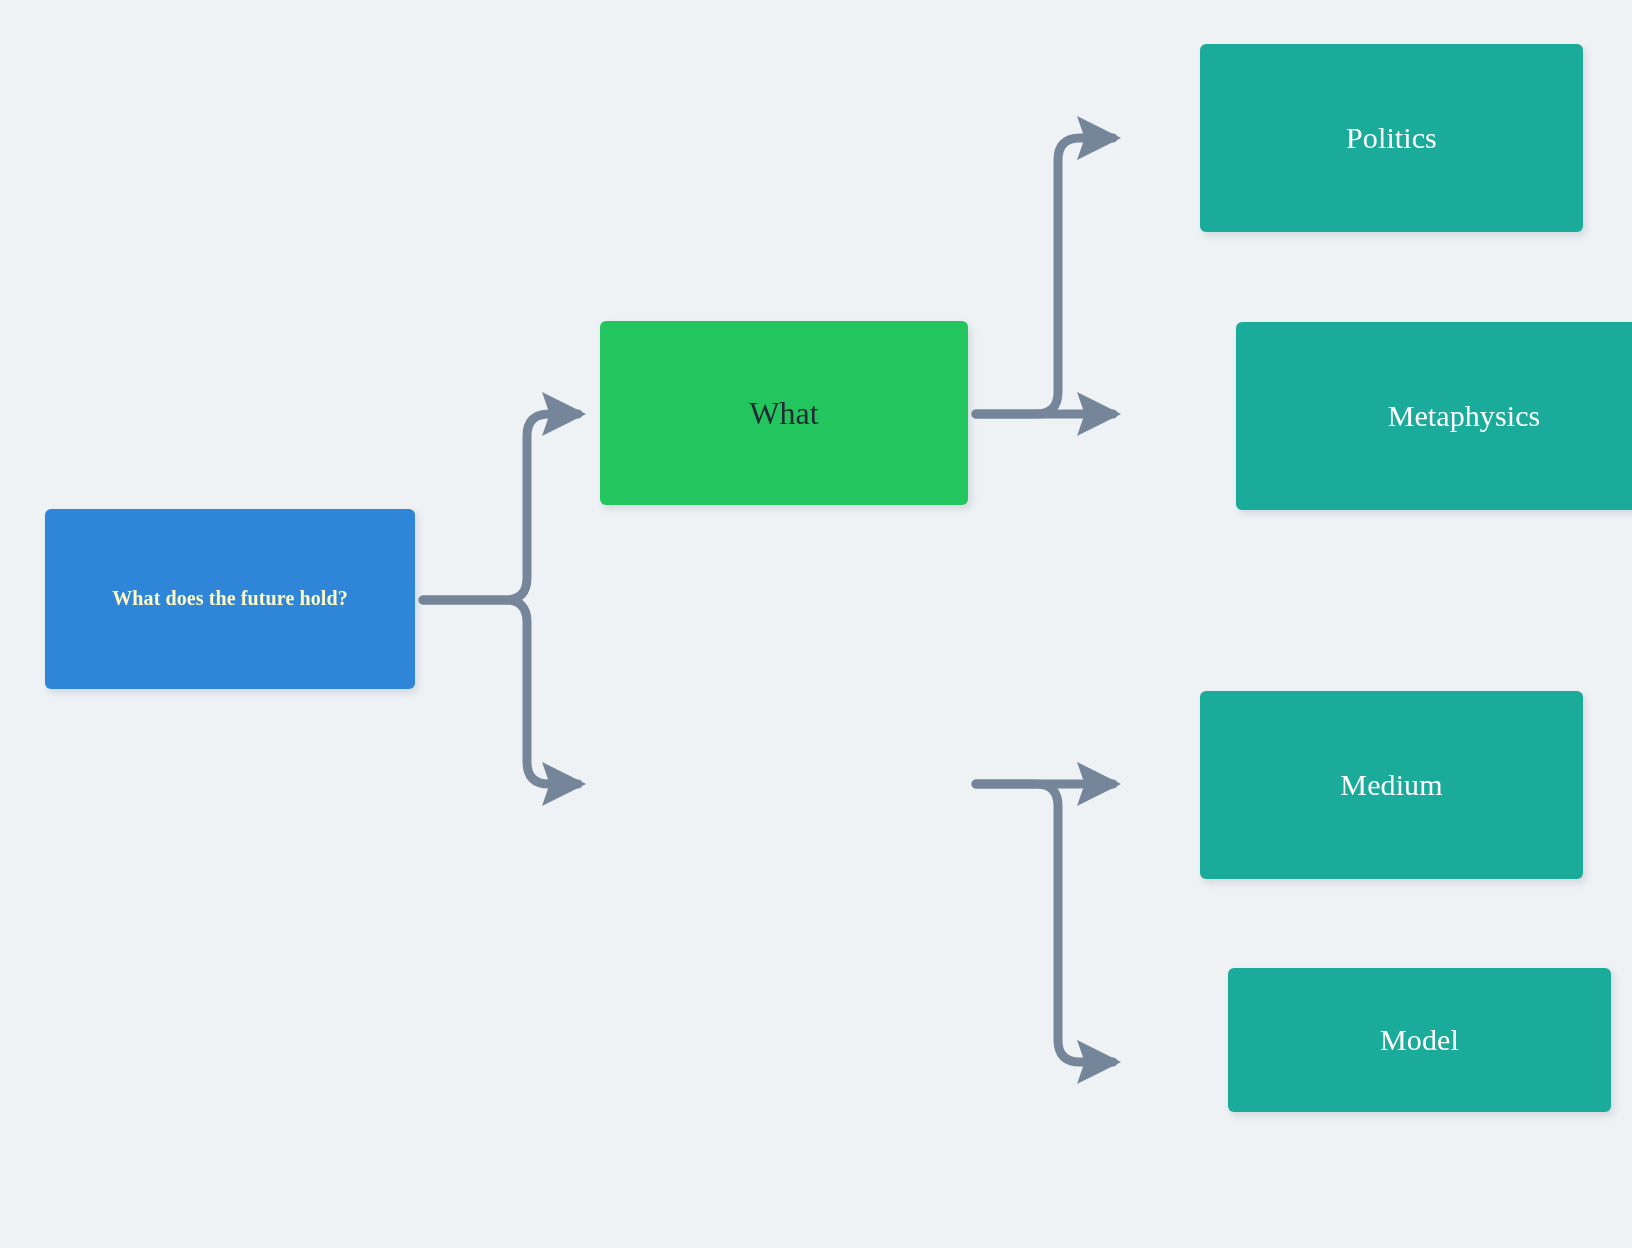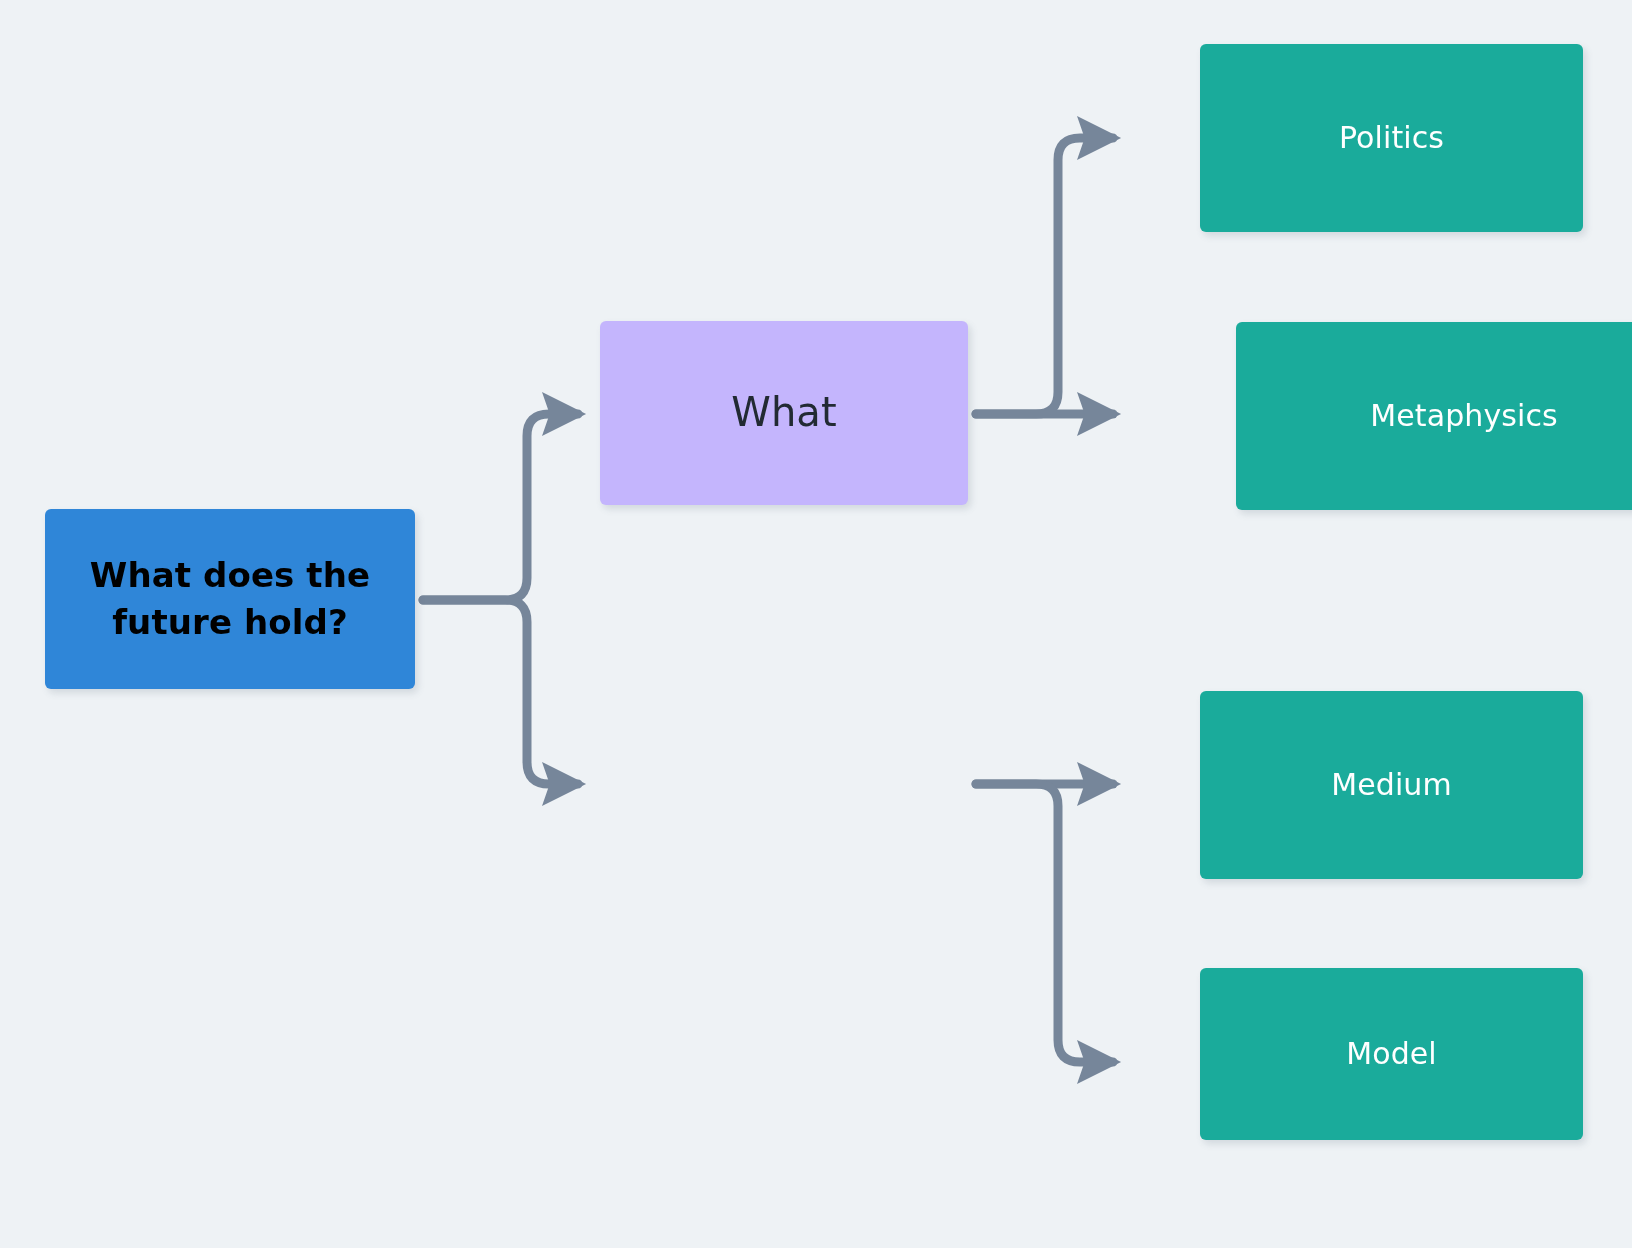--- a/index.html
+++ b/index.html
@@ -32,31 +32,32 @@
     box-sizing: border-box;
     display: flex;
     align-items: center;
     justify-content: center;
     text-align: center;
     border-radius: 6px;
     box-shadow: 3px 4px 7px rgba(80, 95, 115, 0.17);
     padding: 8px 8px;
     line-height: 1.38;
     letter-spacing: 0.1px;
+    font-family: Liberation Serif, serif;
   }
   .node-root {
     background: #2f86d8;
-    color: #000000;
-    font-size: 34px;
+    color: #fef9c3;
+    font-size: 20px;
     font-weight: 700;
   }
   .node-branch {
-    background: #c4b5fd;
+    background: #22c55e;
     color: #222a33;
-    font-size: 40px;
+    font-size: 32px;
     font-weight: 400;
   }
   .node-leaf {
     background: #1aab9b;
     color: #ffffff;
     font-size: 30px;
     font-weight: 400;
   }
   .node-label {
     display: block;
@@ -105,17 +106,17 @@
   </div>
 
   <div class="node node-leaf" style="left:1236px; top:322px; width:456px; height:188px;">
     <span class="node-label">Metaphysics</span>
   </div>
 
   <div class="node node-leaf" style="left:1200px; top:691px; width:383px; height:188px;align-items:center;">
     <span class="node-label">Medium</span>
   </div>
 
-  <div class="node node-leaf" style="left:1200px; top:968px; width:383px; height:172px;">
+  <div class="node node-leaf" style="left:1228px; top:968px; width:383px; height:144px;">
     <span class="node-label">Model</span>
   </div>
 
 </div>
 
 </body></html>

